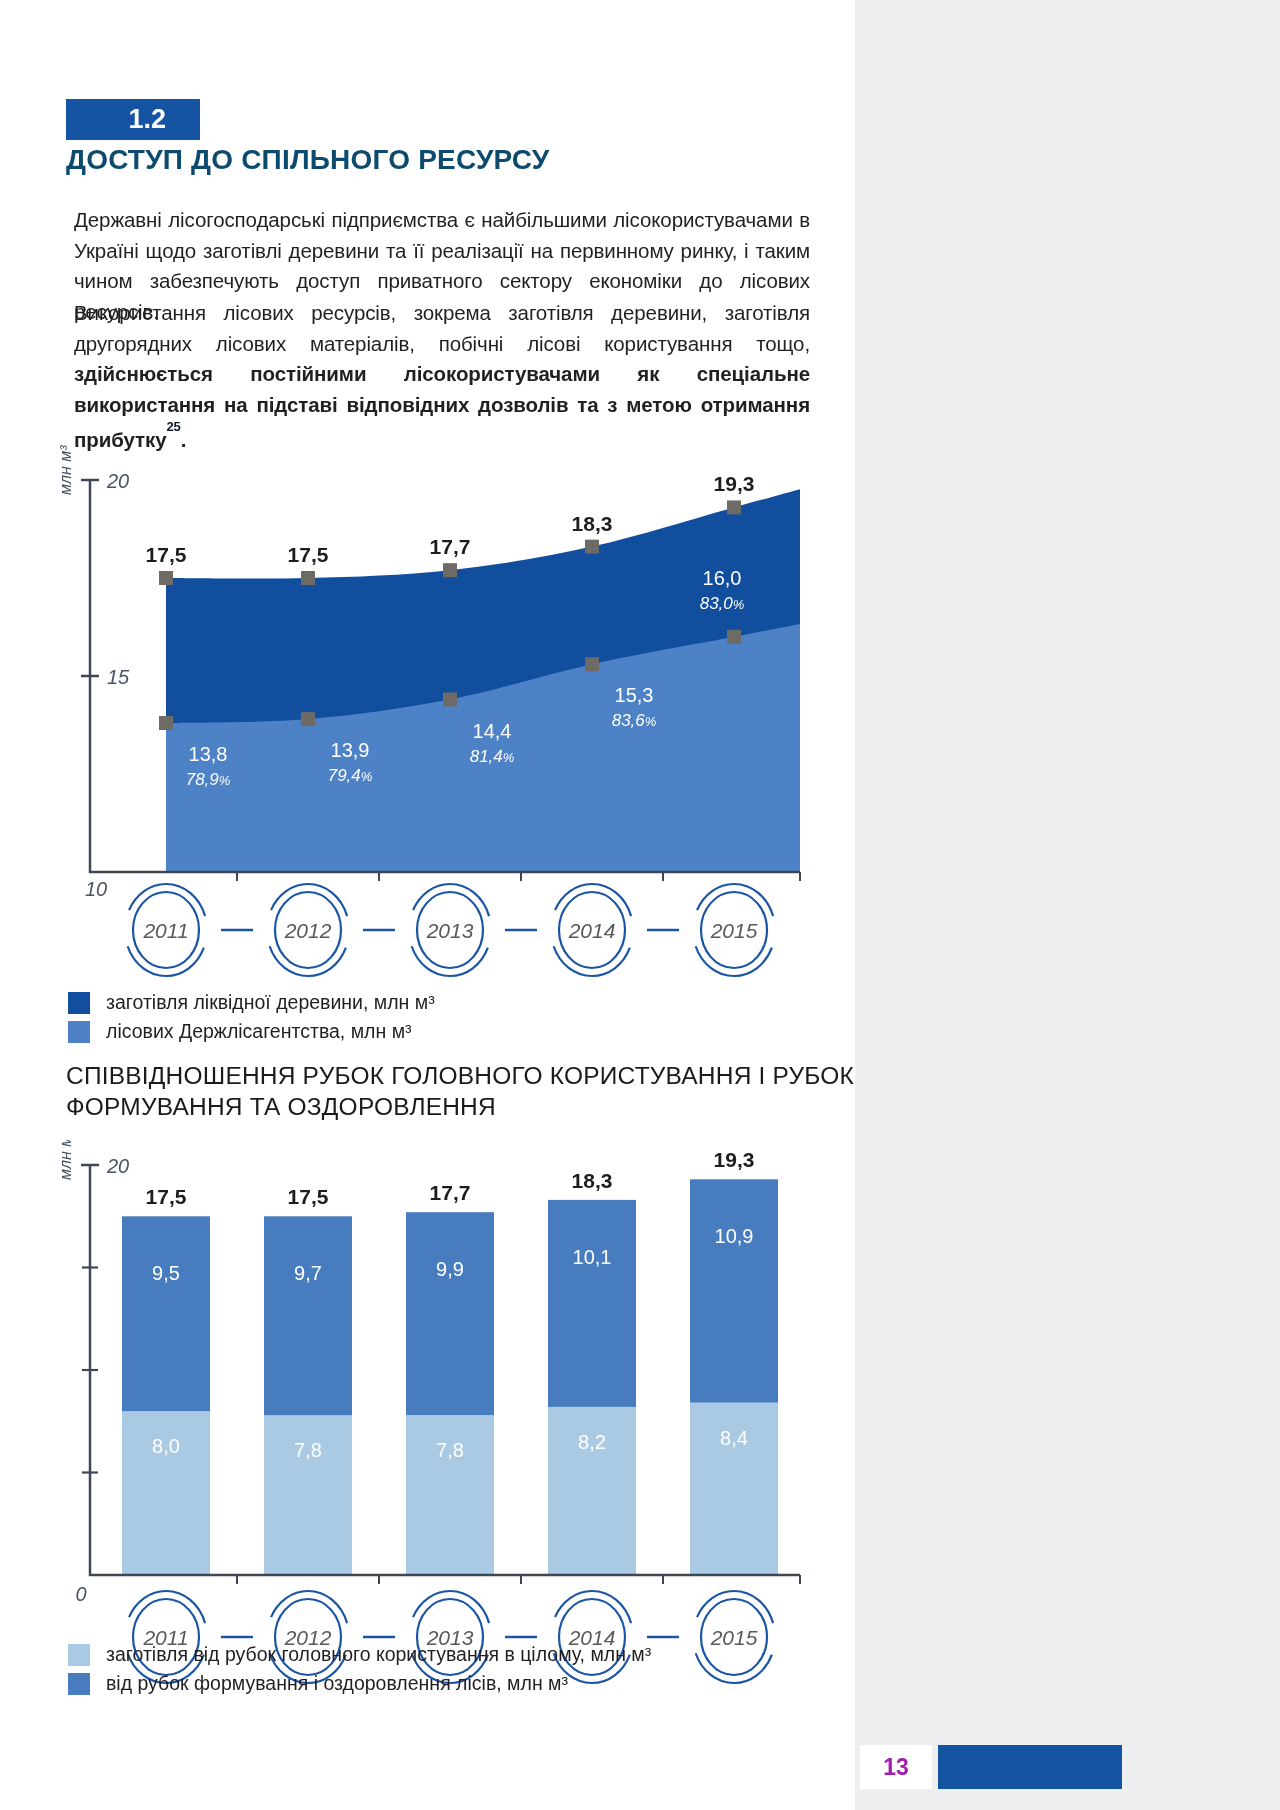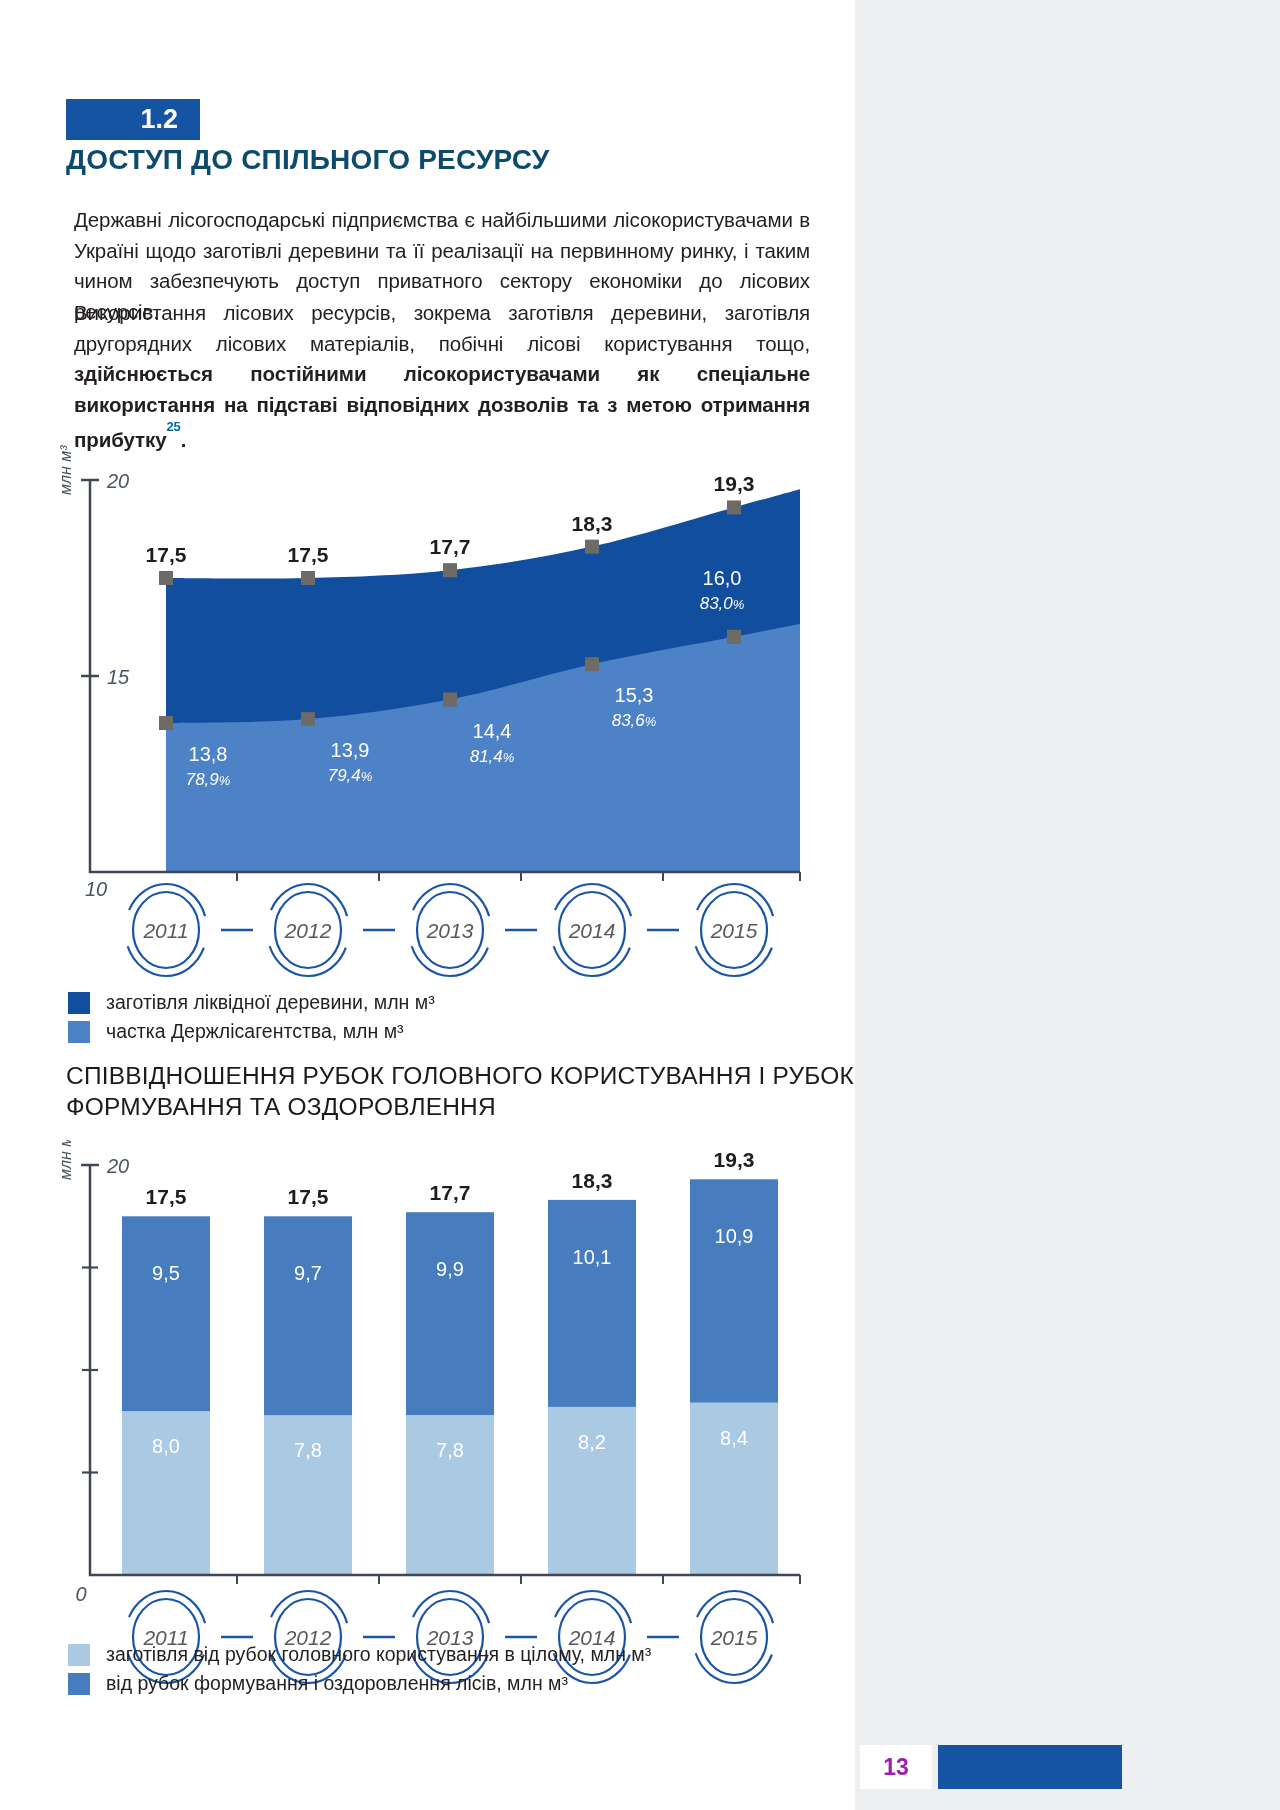--- a/index.html
+++ b/index.html
@@ -1,29 +1,29 @@
 <!DOCTYPE html>
 <html><head>
 <meta charset="utf-8">
 <style>
   html,body{margin:0;padding:0;background:#fff;}
   #page{position:relative;width:1280px;height:1810px;background:#ffffff;
         font-family:"Liberation Sans",sans-serif;overflow:hidden;}
   .sidebar{position:absolute;left:855px;top:0;width:425px;height:1810px;background:#edeff1;}
   .badge{position:absolute;left:66px;top:99px;width:134px;height:41px;color:#fff;
          font-size:27px;font-weight:bold;line-height:41px;text-align:right;
-         padding-right:22px;box-sizing:border-box;}
+         padding-right:34px;box-sizing:border-box;}
   .title{position:absolute;left:66px;top:144px;margin:0;font-size:28px;font-weight:bold;
          color:#0c4a6e;letter-spacing:.2px;}
   .body{position:absolute;left:66px;width:736px;margin:8px;font-size:20.5px;line-height:30.5px;
         color:#231f20;text-align:justify;letter-spacing:-0.1px;}
   .p1{top:197px;}
   .p2{top:290px;}
   .body b{font-weight:bold;}
-  .fn{font-size:13px;font-weight:bold;color:#0369a1;position:relative;top:-8px;}
+  .fn{font-size:13px;font-weight:bold;color:#0f172a;position:relative;top:-8px;}
   .c2title{position:absolute;left:66px;top:1060px;margin:0;font-size:24.5px;line-height:31px;
            font-weight:normal;color:#1b1b1b;letter-spacing:.2px;}
   .legend{position:absolute;left:68px;font-size:19.5px;color:#231f20;}
   .legend1{top:988px;}
   .legend2{top:1640px;}
   .lrow{display:flex;align-items:center;height:29px;}
   .sw{width:22px;height:22px;margin-right:16px;flex:none;}
   .chart-svg{position:absolute;left:55px;}
   #chart1{top:415px;}
   #chart2{top:1140px;}
@@ -104,21 +104,21 @@
       <text x="679" y="523" text-anchor="middle" font-size="21" font-style="italic" fill="#58595b">2015</text>
     </svg>
 
   <div class="legend legend1">
     <div class="lrow">
       <span class="sw" style="background: rgb(17, 78, 158);"></span>
       <span>заготівля ліквідної деревини, млн м³</span>
     </div>
     <div class="lrow">
       <span class="sw" style="background: rgb(77, 130, 198);"></span>
-      <span>частка Держлісагентства, млн м³</span>
+      <span>лісових Держлісагентства, млн м³</span>
     </div>
   </div>
 
   <h2 class="c2title"><span>СПІВВІДНОШЕННЯ РУБОК ГОЛОВНОГО КОРИСТУВАННЯ І РУБОК</span><br><span>ФОРМУВАННЯ ТА ОЗДОРОВЛЕННЯ</span></h2>
 
   <svg id="chart2" class="chart-svg" width="760" height="560">
       <rect x="67" y="271.0" width="88" height="164.0" fill="#aac9e3"></rect>
       <rect x="67" y="76.3" width="88" height="194.8" fill="#477cbe"></rect>
       <text x="111" y="64.25" text-anchor="middle" font-size="21" font-weight="bold" fill="#1d1d1b">17,5</text>
       <text x="111" y="140.25" text-anchor="middle" font-size="20" fill="#ffffff">9,5</text>

